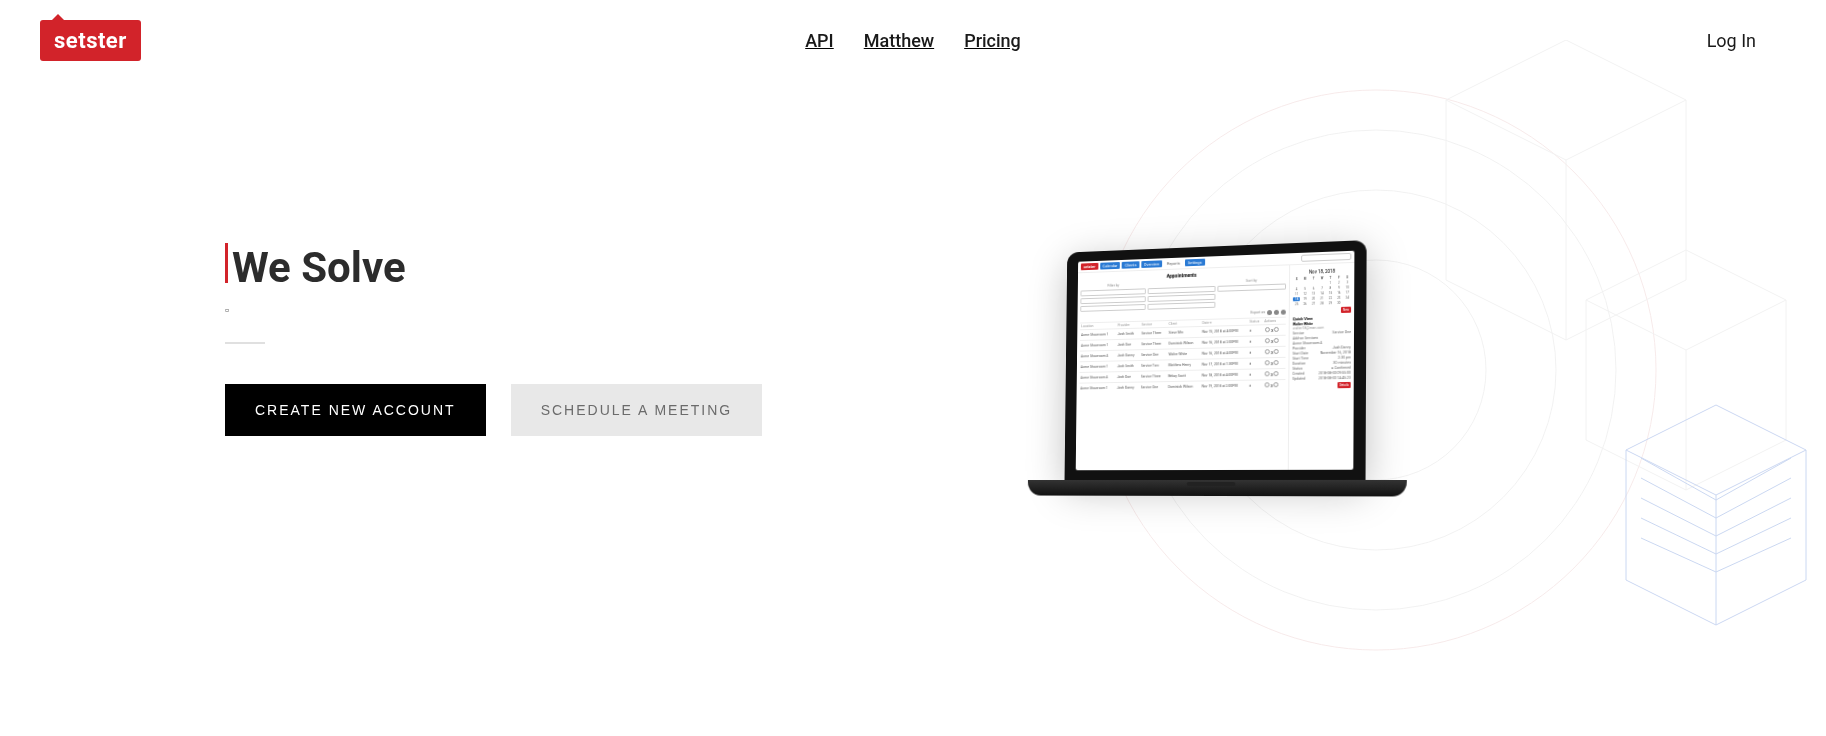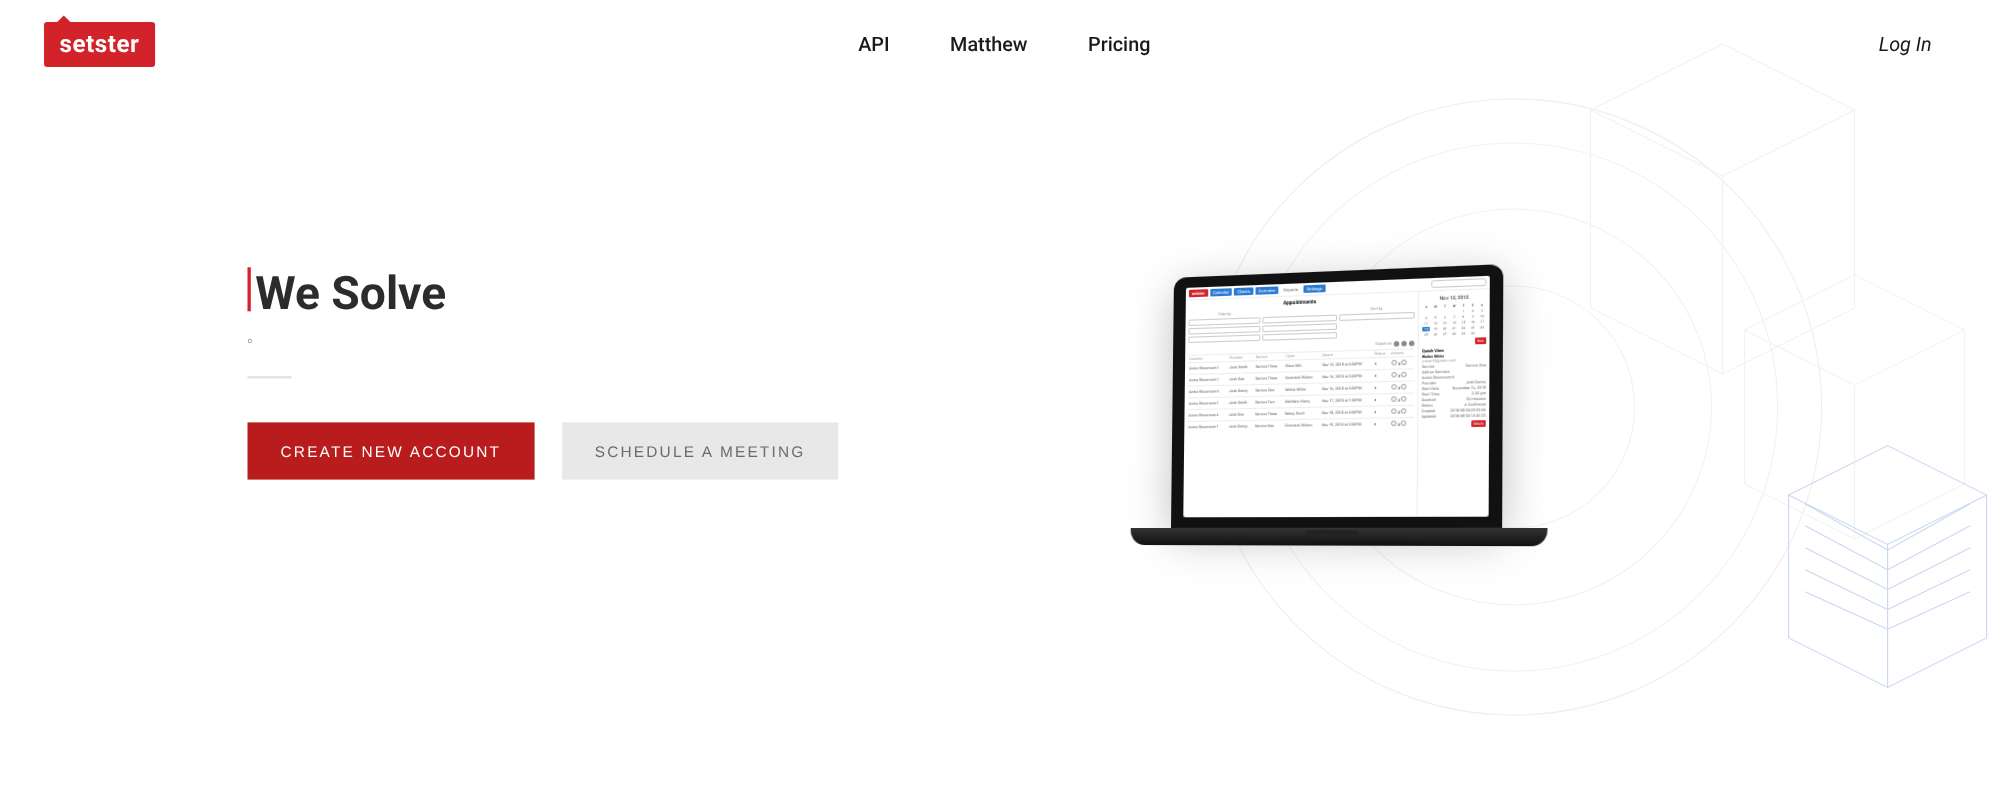--- a/index.html
+++ b/index.html
@@ -37,35 +37,35 @@
   width: 0; height: 0;
   border-left: 6px solid transparent;
   border-right: 6px solid transparent;
   border-bottom: 6px solid #d2232a;
 }
 .nav-center {
   position: absolute;
   left: 50%;
   transform: translateX(-50%);
   display: flex;
-  gap: 55px;
+  gap: 30px;
+  text-decoration: underline;
 }
 .nav-link {
   color: #1a1a1a;
   font-size: 18px;
   font-weight: 500;
   cursor: pointer;
 }
 .nav-right {
   margin-left: auto;
   color: #1a1a1a;
   font-size: 18px;
   cursor: pointer;
   padding-right: 30px;
-  font-style: italic;
 }
 
 
 .hero {
   position: relative;
   padding-left: 225px;
   padding-top: 165px;
 }
 .accent-bar {
   position: absolute;
@@ -106,21 +106,21 @@
   line-height: 1.5;
   margin-top: 30px;
   max-width: 520px;
 }
 .cta-row {
   display: flex;
   gap: 25px;
   margin-top: 40px;
 }
 .btn-primary {
-  background: #b91c1c;
+  background: #000000;
   color: #fff;
   padding: 18px 30px;
   font-size: 14px;
   font-weight: 500;
   letter-spacing: 2px;
   border: none;
   cursor: pointer;
 }
 .btn-secondary {
   background: #e8e8e8;

